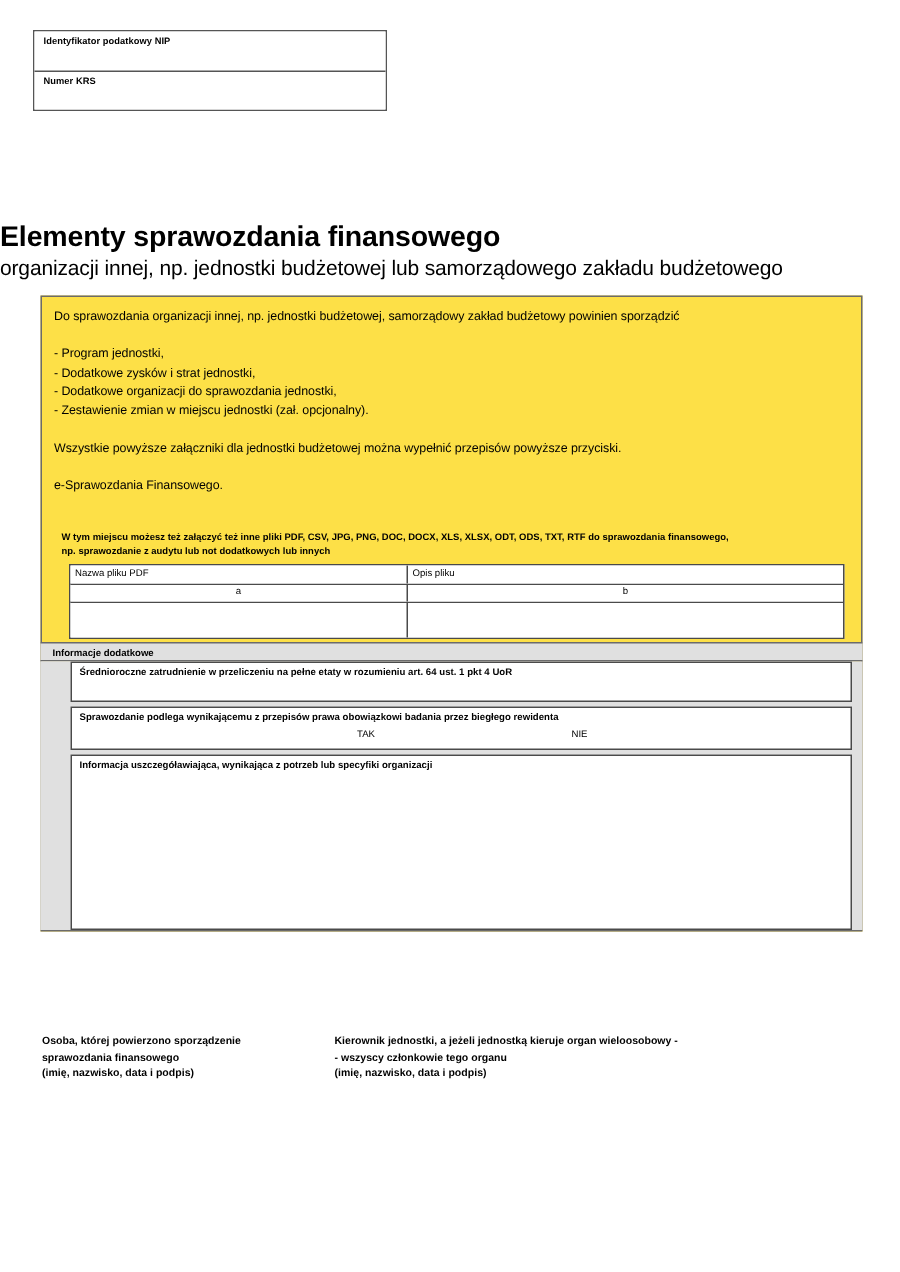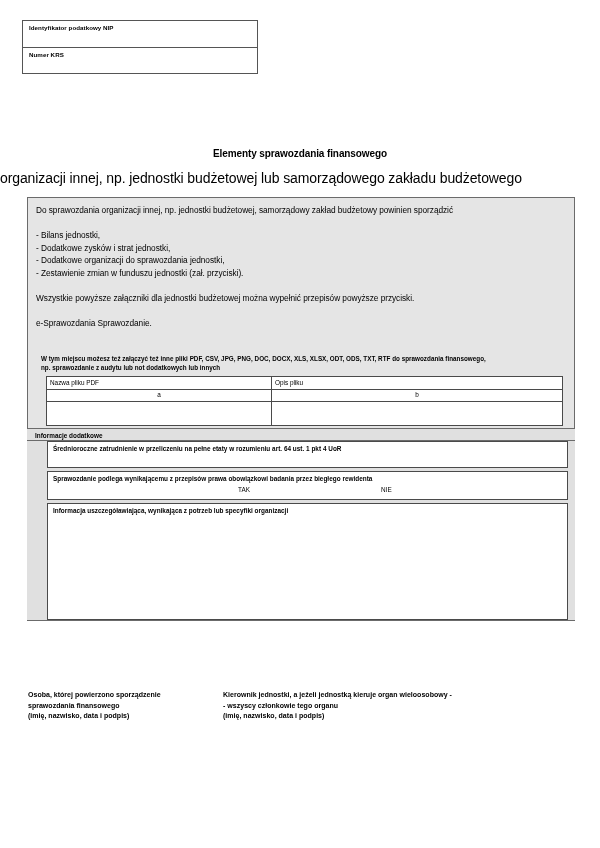--- a/index.html
+++ b/index.html
@@ -41,22 +41,22 @@
     letter-spacing: 0.05px;
     line-height: 8px;
   }
 
   
   #title-main {
     position: absolute;
     left: 0;
     top: 148px;
     width: 600px;
-    text-align: center;
-    font-size: 10px;
+    text-align: left;
+    font-size: 19px;
     font-weight: bold;
     letter-spacing: -0.1px;
   }
   #title-sub {
     position: absolute;
     left: 0;
     top: 170px;
     width: 600px;
     text-align: left;
     font-size: 14px;
@@ -64,21 +64,21 @@
   }
 
   
   #panel {
     position: absolute;
     left: 27px;
     top: 197px;
     width: 548px;
     height: 424px;
     box-sizing: border-box;
-    background: #e5e5e5;
+    background: #fde047;
     border: 1px solid #6b6b6b;
   }
 
   #intro {
     position: absolute;
     left: 8px;
     top: 6px;
     width: 532px;
     font-size: 8.3px;
     line-height: 12.6px;
@@ -249,28 +249,28 @@
 </div>
 
 <div id="title-main">Elementy sprawozdania finansowego</div>
 <div id="title-sub">organizacji innej, np. jednostki budżetowej lub samorządowego zakładu budżetowego</div>
 
 <div id="panel">
 
   <div id="intro">
     <span>Do sprawozdania organizacji innej, np. jednostki budżetowej, samorządowy zakład budżetowy powinien sporządzić</span><br>
     <br>
-    <span>- Bilans jednostki,</span><br>
+    <span>- Program jednostki,</span><br>
     <span>- Dodatkowe zysków i strat jednostki,</span><br>
     <span>- Dodatkowe organizacji do sprawozdania jednostki,</span><br>
-    <span>- Zestawienie zmian w funduszu jednostki (zał. przyciski).</span>
+    <span>- Zestawienie zmian w miejscu jednostki (zał. opcjonalny).</span>
     <span class="gap"></span>
     <span>Wszystkie powyższe załączniki dla jednostki budżetowej można wypełnić przepisów powyższe przyciski.</span><br>
     <br>
-    <span>e-Sprawozdania Sprawozdanie.</span>
+    <span>e-Sprawozdania Finansowego.</span>
   </div>
 
   <div id="attach-note">
     <span>W tym miejscu możesz też załączyć też inne pliki PDF, CSV, JPG, PNG, DOC, DOCX, XLS, XLSX, ODT, ODS, TXT, RTF do sprawozdania finansowego,</span><br>
     <span>np. sprawozdanie z audytu lub not dodatkowych lub innych</span>
   </div>
 
   <div id="pdf-table">
     <div class="trow">
       <div class="cell-a hdr-cell">Nazwa pliku PDF</div>

